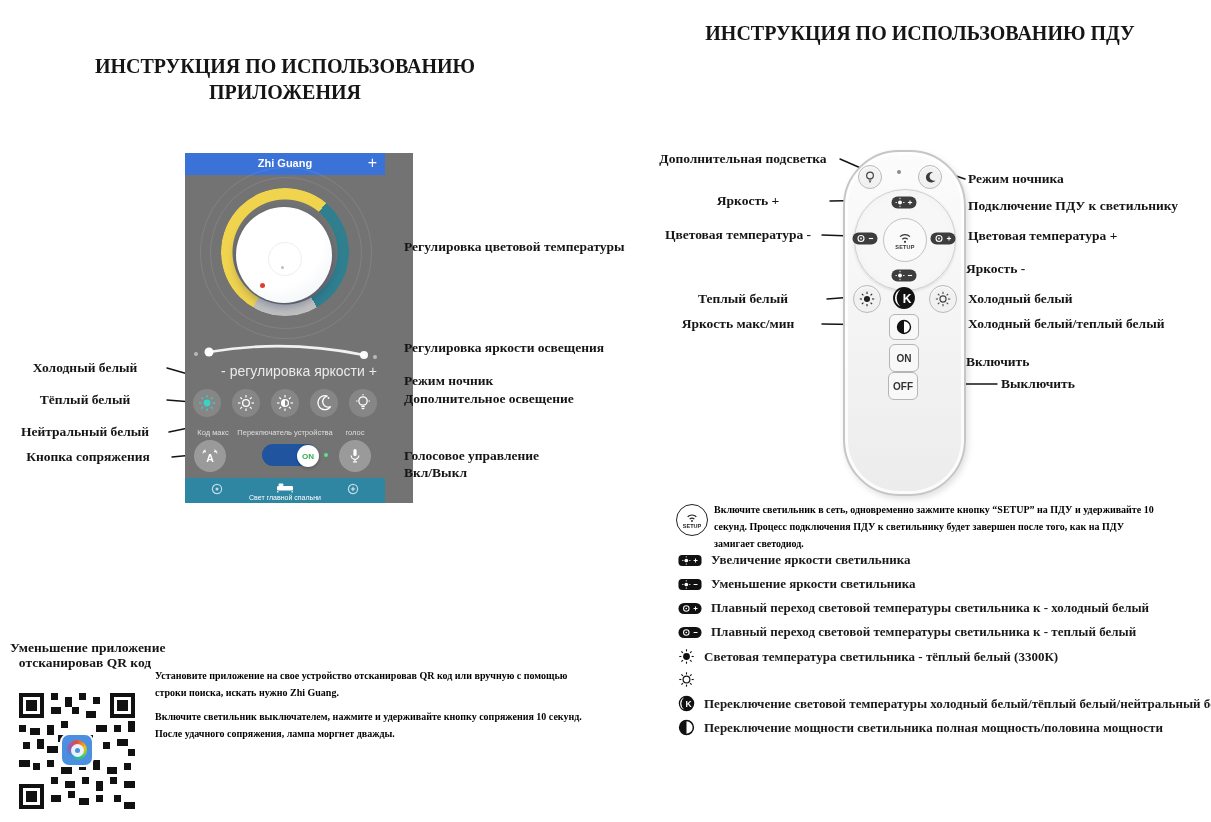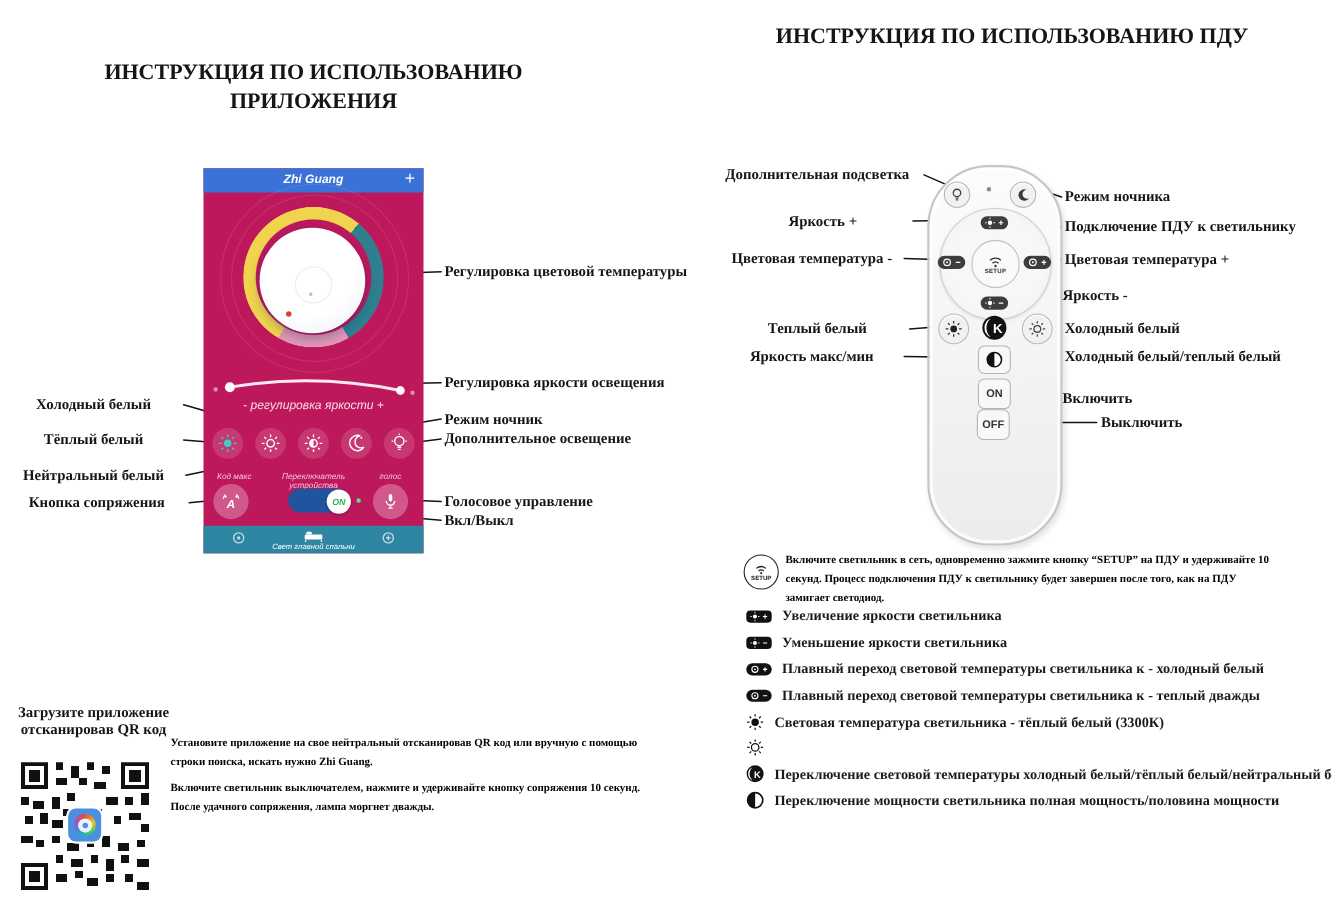--- a/index.html
+++ b/index.html
@@ -8,35 +8,35 @@
   .abs{position:absolute;}
   .title{font-size:20px;font-weight:700;text-align:center;line-height:26px;color:#151515;}
   .callout{font-size:13.5px;font-weight:700;color:#151515;white-space:nowrap;line-height:16px;}
   .co-l{position:absolute;width:160px;text-align:center;}
   .co-r{position:absolute;text-align:right;}
   .para{font-size:10px;font-weight:700;line-height:17px;color:#000000;}
   svg.overlay{position:absolute;left:0;top:0;pointer-events:none;}
   svg.overlay line{stroke:#141414;stroke-width:1.4;stroke-linecap:round;}
 
   
-  .phone{position:absolute;left:185px;top:153px;width:200px;height:350px;background:#be185d;font-family:"Liberation Sans",sans-serif;font-style:italic;}
+  .phone{position:absolute;left:185px;top:153px;width:228px;height:350px;background:#737373;font-family:"Liberation Sans",sans-serif;}
   .phone-header{position:absolute;left:0;top:0;width:200px;height:22px;background:#3a72d8;}
   .phone-title{position:absolute;left:0;top:4px;width:100%;text-align:center;color:#fff;font-size:11px;font-weight:700;}
   .phone-add{position:absolute;right:8px;top:1px;color:#fff;font-size:16px;font-weight:400;}
   .faint-ring{position:absolute;border-radius:50%;border:1px solid rgba(255,255,255,0.10);}
   .dial-ring{position:absolute;left:36px;top:35px;width:128px;height:128px;border-radius:50%;
      background:conic-gradient(from 210deg,#f0d44e 0deg 190deg,#2f7f8f 190deg 300deg,rgba(255,255,255,0.55) 300deg 360deg);
      -webkit-mask:radial-gradient(closest-side,transparent calc(100% - 12px),#000 calc(100% - 11px));
      mask:radial-gradient(closest-side,transparent calc(100% - 12px),#000 calc(100% - 11px));}
   .knob{position:absolute;left:51px;top:54px;width:96px;height:96px;border-radius:50%;
      background:radial-gradient(circle at 42% 35%,#ffffff 55%,#e9edf2 100%);
      box-shadow:0 4px 10px rgba(20,40,90,0.35);}
   .knob-inner{position:absolute;left:83px;top:89px;width:32px;height:32px;border-radius:50%;border:1px solid rgba(60,80,120,0.10);}
   .dot{position:absolute;border-radius:50%;}
-  .app-hint{position:absolute;left:0;top:210px;width:100%;text-align:center;color:rgba(255,255,255,0.85);font-size:11px;}
+  .app-hint{position:absolute;left:0;top:210px;width:100%;text-align:center;color:rgba(255,255,255,0.85);font-size:14px;}
   .app-ic{position:absolute;top:236px;width:28px;height:28px;border-radius:50%;background:rgba(255,255,255,0.14);
           display:flex;align-items:center;justify-content:center;}
   .app-lbl{position:absolute;top:275px;font-size:7.5px;color:rgba(255,255,255,0.75);text-align:center;}
   .ctrl-circle{position:absolute;top:287px;width:32px;height:32px;border-radius:50%;background:rgba(255,255,255,0.28);
           display:flex;align-items:center;justify-content:center;}
   .toggle{position:absolute;left:77px;top:291px;width:56px;height:22px;border-radius:11px;background:#20549f;}
   .toggle-knob{position:absolute;left:112px;top:292px;width:22px;height:22px;border-radius:50%;background:#fff;
           box-shadow:0 1px 3px rgba(0,0,0,0.3);display:flex;align-items:center;justify-content:center;
           font-size:8px;font-weight:700;color:#2faf4e;}
   .tabbar{position:absolute;left:0;top:325px;width:200px;height:25px;background:#2e86a3;}
@@ -250,21 +250,21 @@
   <div class="co-l callout" style="left:5px;top:424px;">Нейтральный белый</div>
   <div class="co-l callout" style="left:8px;top:449px;">Кнопка сопряжения</div>
   <div class="co-r callout" style="left:404px;top:239px;">Регулировка цветовой температуры</div>
   <div class="co-r callout" style="left:404px;top:340px;">Регулировка яркости освещения</div>
   <div class="co-r callout" style="left:404px;top:373px;">Режим ночник</div>
   <div class="co-r callout" style="left:404px;top:391px;">Дополнительное освещение</div>
   <div class="co-r callout" style="left:404px;top:448px;">Голосовое управление</div>
   <div class="co-r callout" style="left:404px;top:465px;">Вкл/Выкл</div>
 
   <div class="abs callout" style="left:10px;top:640px;width:150px;text-align:center;line-height:15px;">
-    <div>Загрузите приложение</div>
+    <div>Уменьшение приложение</div>
     <div>отсканировав QR код</div>
   </div>
   <div class="qr-wrap">
     <svg width="120" height="116" viewBox="0 0 33 33" shape-rendering="crispEdges">
       <rect x="0" y="0" width="33" height="33" fill="#fff"></rect>
       <g fill="#111">
         <rect x="0" y="0" width="7" height="7"></rect>
           <rect x="26" y="0" width="7" height="7"></rect>
           <rect x="0" y="26" width="7" height="7"></rect>
         <rect x="1" y="1" width="5" height="5" fill="#fff"></rect>
@@ -319,21 +319,21 @@
       </g>
     </svg>
     <div class="qr-appicon">
       <div class="qr-ring">
         <div class="qr-ring-in">
             <div class="qr-bulb"></div>
           </div>
       </div>
     </div>
   </div>
-  <div class="abs para" style="left:155px;top:667px;width:425px;">Установите приложение на свое нейтральный отсканировав QR код или вручную с помощью строки поиска, искать нужно Zhi Guang.</div>
+  <div class="abs para" style="left:155px;top:667px;width:425px;">Установите приложение на свое устройство отсканировав QR код или вручную с помощью строки поиска, искать нужно Zhi Guang.</div>
   <div class="abs para" style="left:155px;top:708px;width:430px;">Включите светильник выключателем, нажмите и удерживайте кнопку сопряжения 10 секунд. После удачного сопряжения, лампа моргнет дважды.</div>
 
   <div class="remote">
     <div class="r-btn" style="left:13px;top:13px;width:22px;height:22px;">
       <svg width="16" height="16" viewBox="0 0 20 20">
         <circle cx="10" cy="8" r="4.2" fill="none" stroke="#444" stroke-width="1.5"></circle>
         <line x1="8.3" y1="13.8" x2="11.7" y2="13.8" stroke="#444" stroke-width="1.4"></line>
         <line x1="8.7" y1="16" x2="11.3" y2="16" stroke="#444" stroke-width="1.4"></line>
       </svg>
     </div>
@@ -513,21 +513,21 @@
     </svg>
     <span class="txt">Плавный переход световой температуры светильника к - холодный белый</span>
   </div>
   <div class="legend-row" style="top:624px;">
     <svg width="24" height="13" viewBox="0 0 26 13">
       <rect x="0.5" y="0.5" width="25" height="12" rx="6" fill="#111"></rect>
       <circle cx="9" cy="6.5" r="3" fill="none" stroke="#fff" stroke-width="1.1"></circle>
       <circle cx="9" cy="6.5" r="0.9" fill="#fff"></circle>
       <line x1="16.9" y1="6.5" x2="21.1" y2="6.5" stroke="#fff" stroke-width="1.1"></line>
     </svg>
-    <span class="txt">Плавный переход световой температуры светильника к - теплый дважды</span>
+    <span class="txt">Плавный переход световой температуры светильника к - теплый белый</span>
   </div>
   <div class="legend-row" style="top:648px;">
     <svg width="17" height="17" viewBox="0 0 20 20" style="color:#111">
       <circle cx="10" cy="10" r="4" fill="currentColor"></circle>
       <g stroke="currentColor" stroke-width="1.3">
           <line x1="10" y1="1.5" x2="10" y2="4"></line>
           <line x1="10" y1="16" x2="10" y2="18.5"></line>
           <line x1="1.5" y1="10" x2="4" y2="10"></line>
           <line x1="16" y1="10" x2="18.5" y2="10"></line>
           <line x1="4" y1="4" x2="5.8" y2="5.8"></line>

